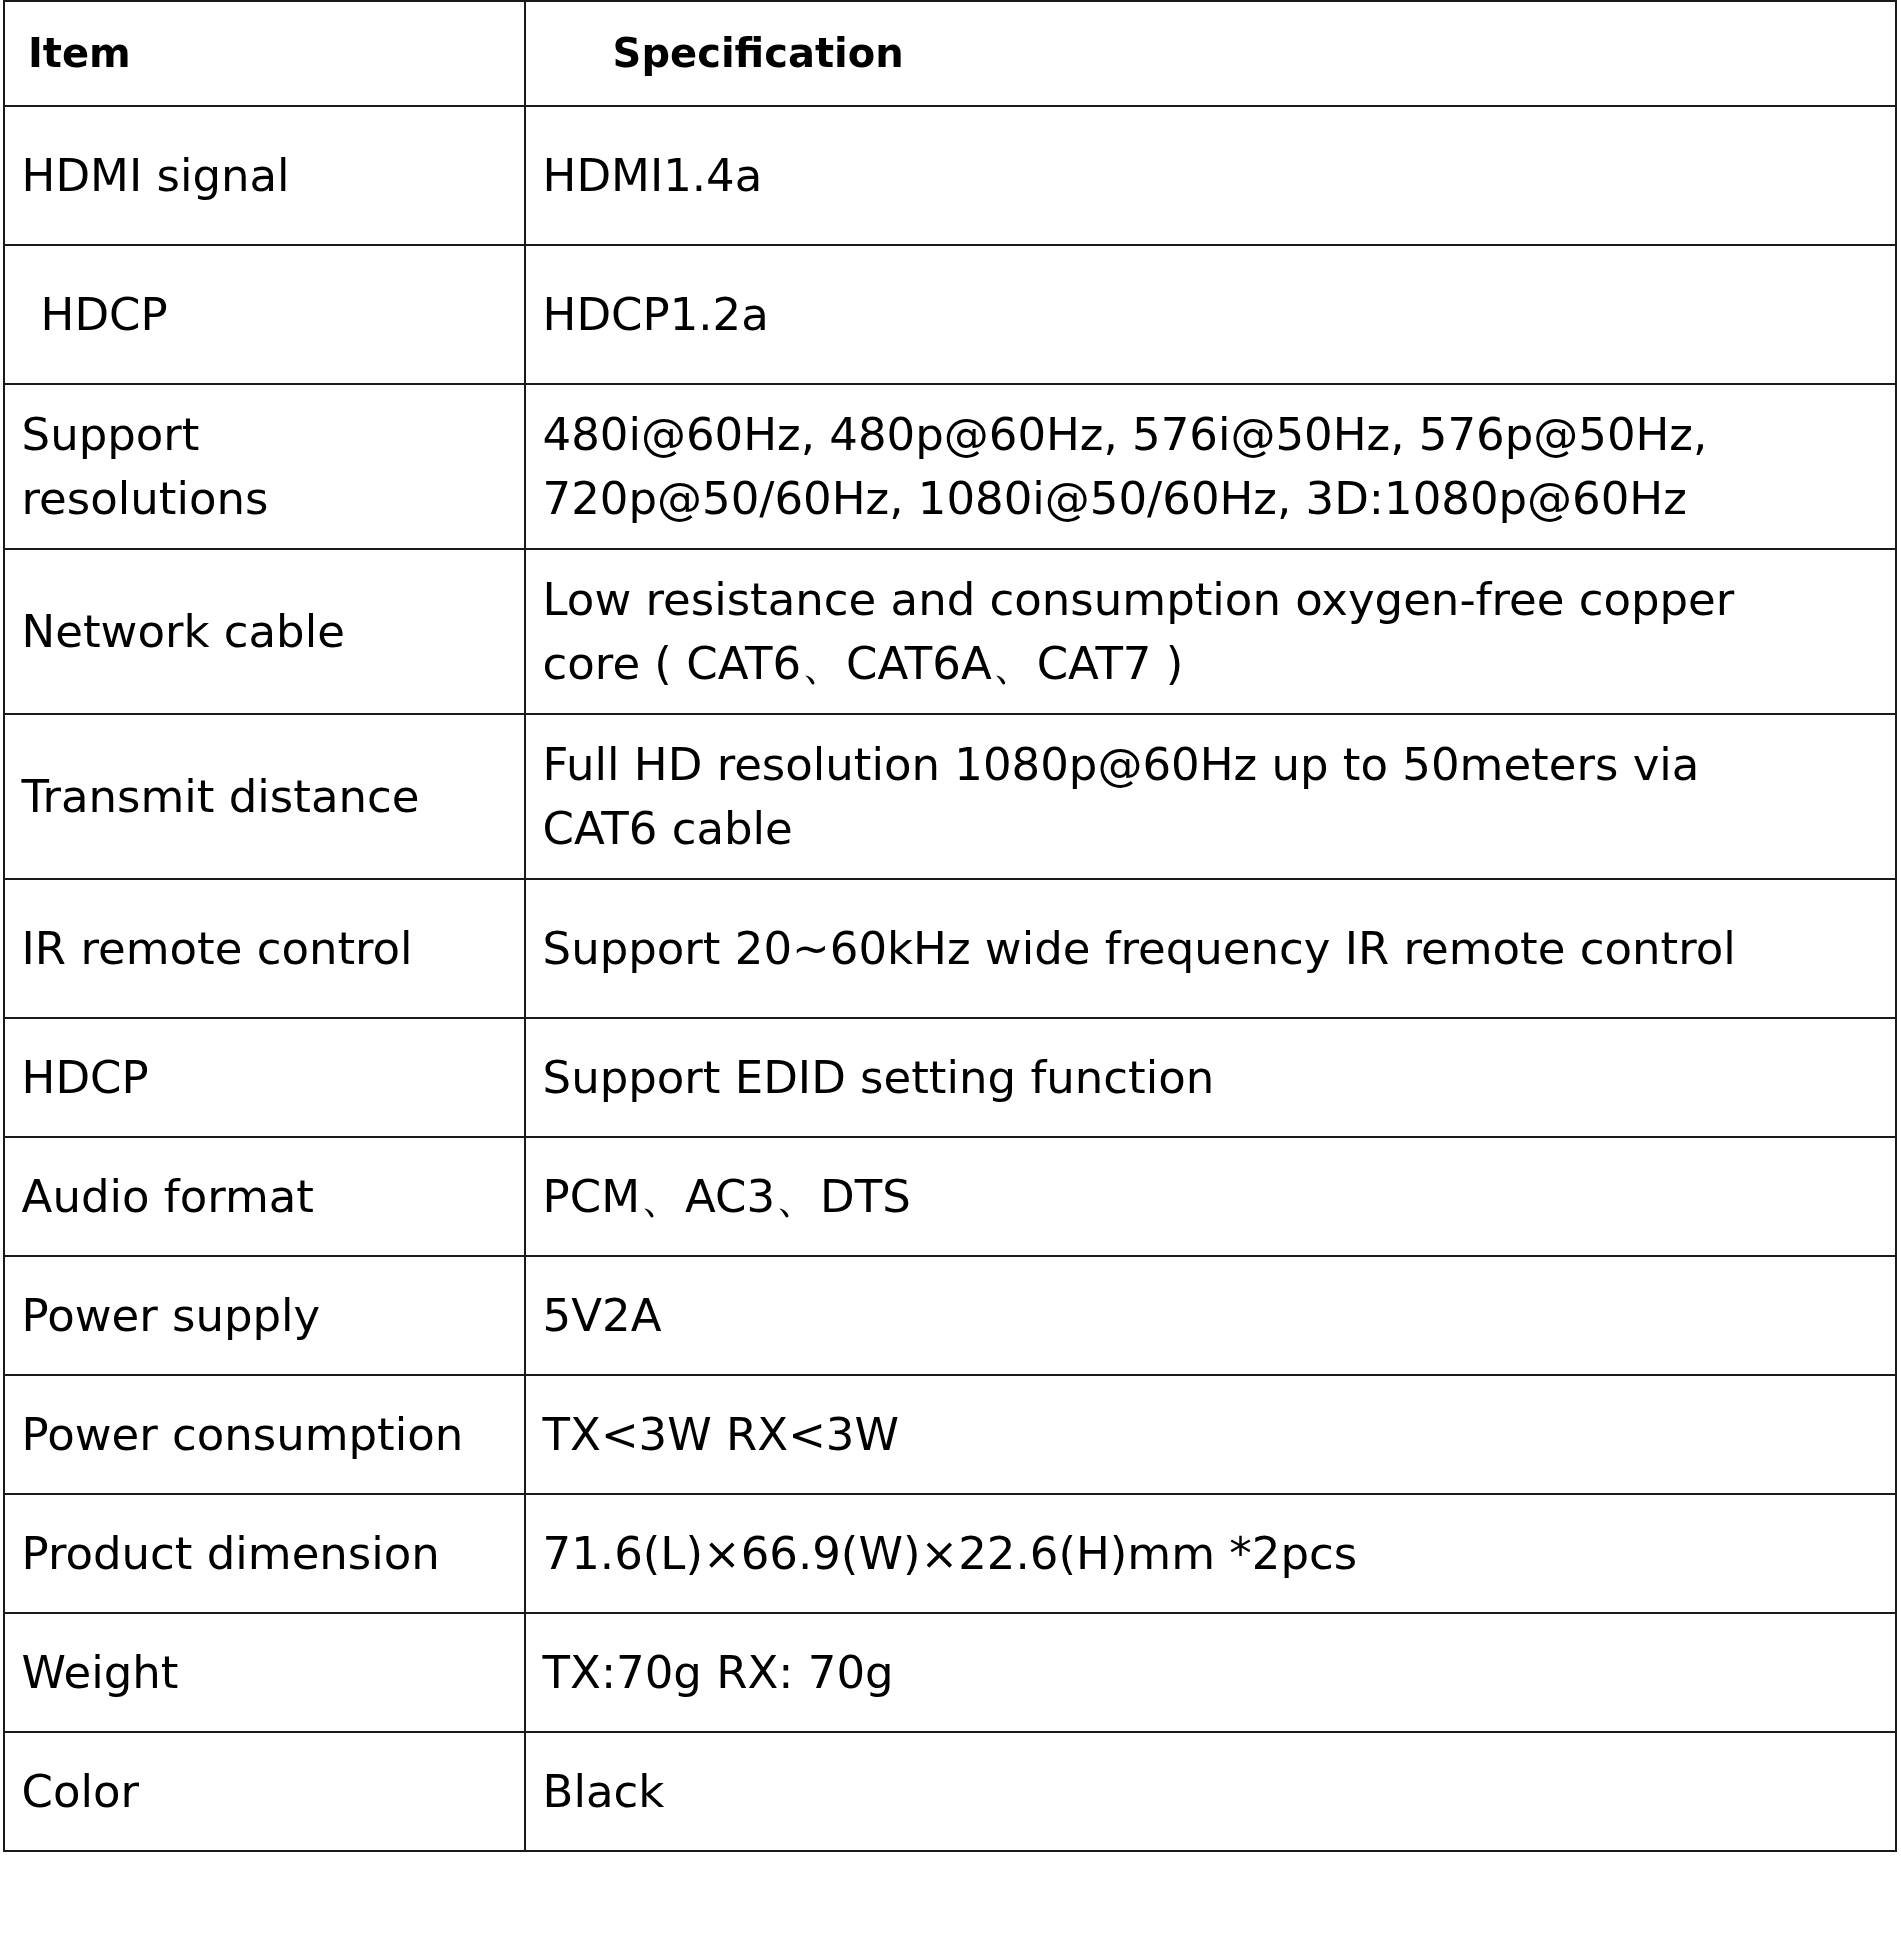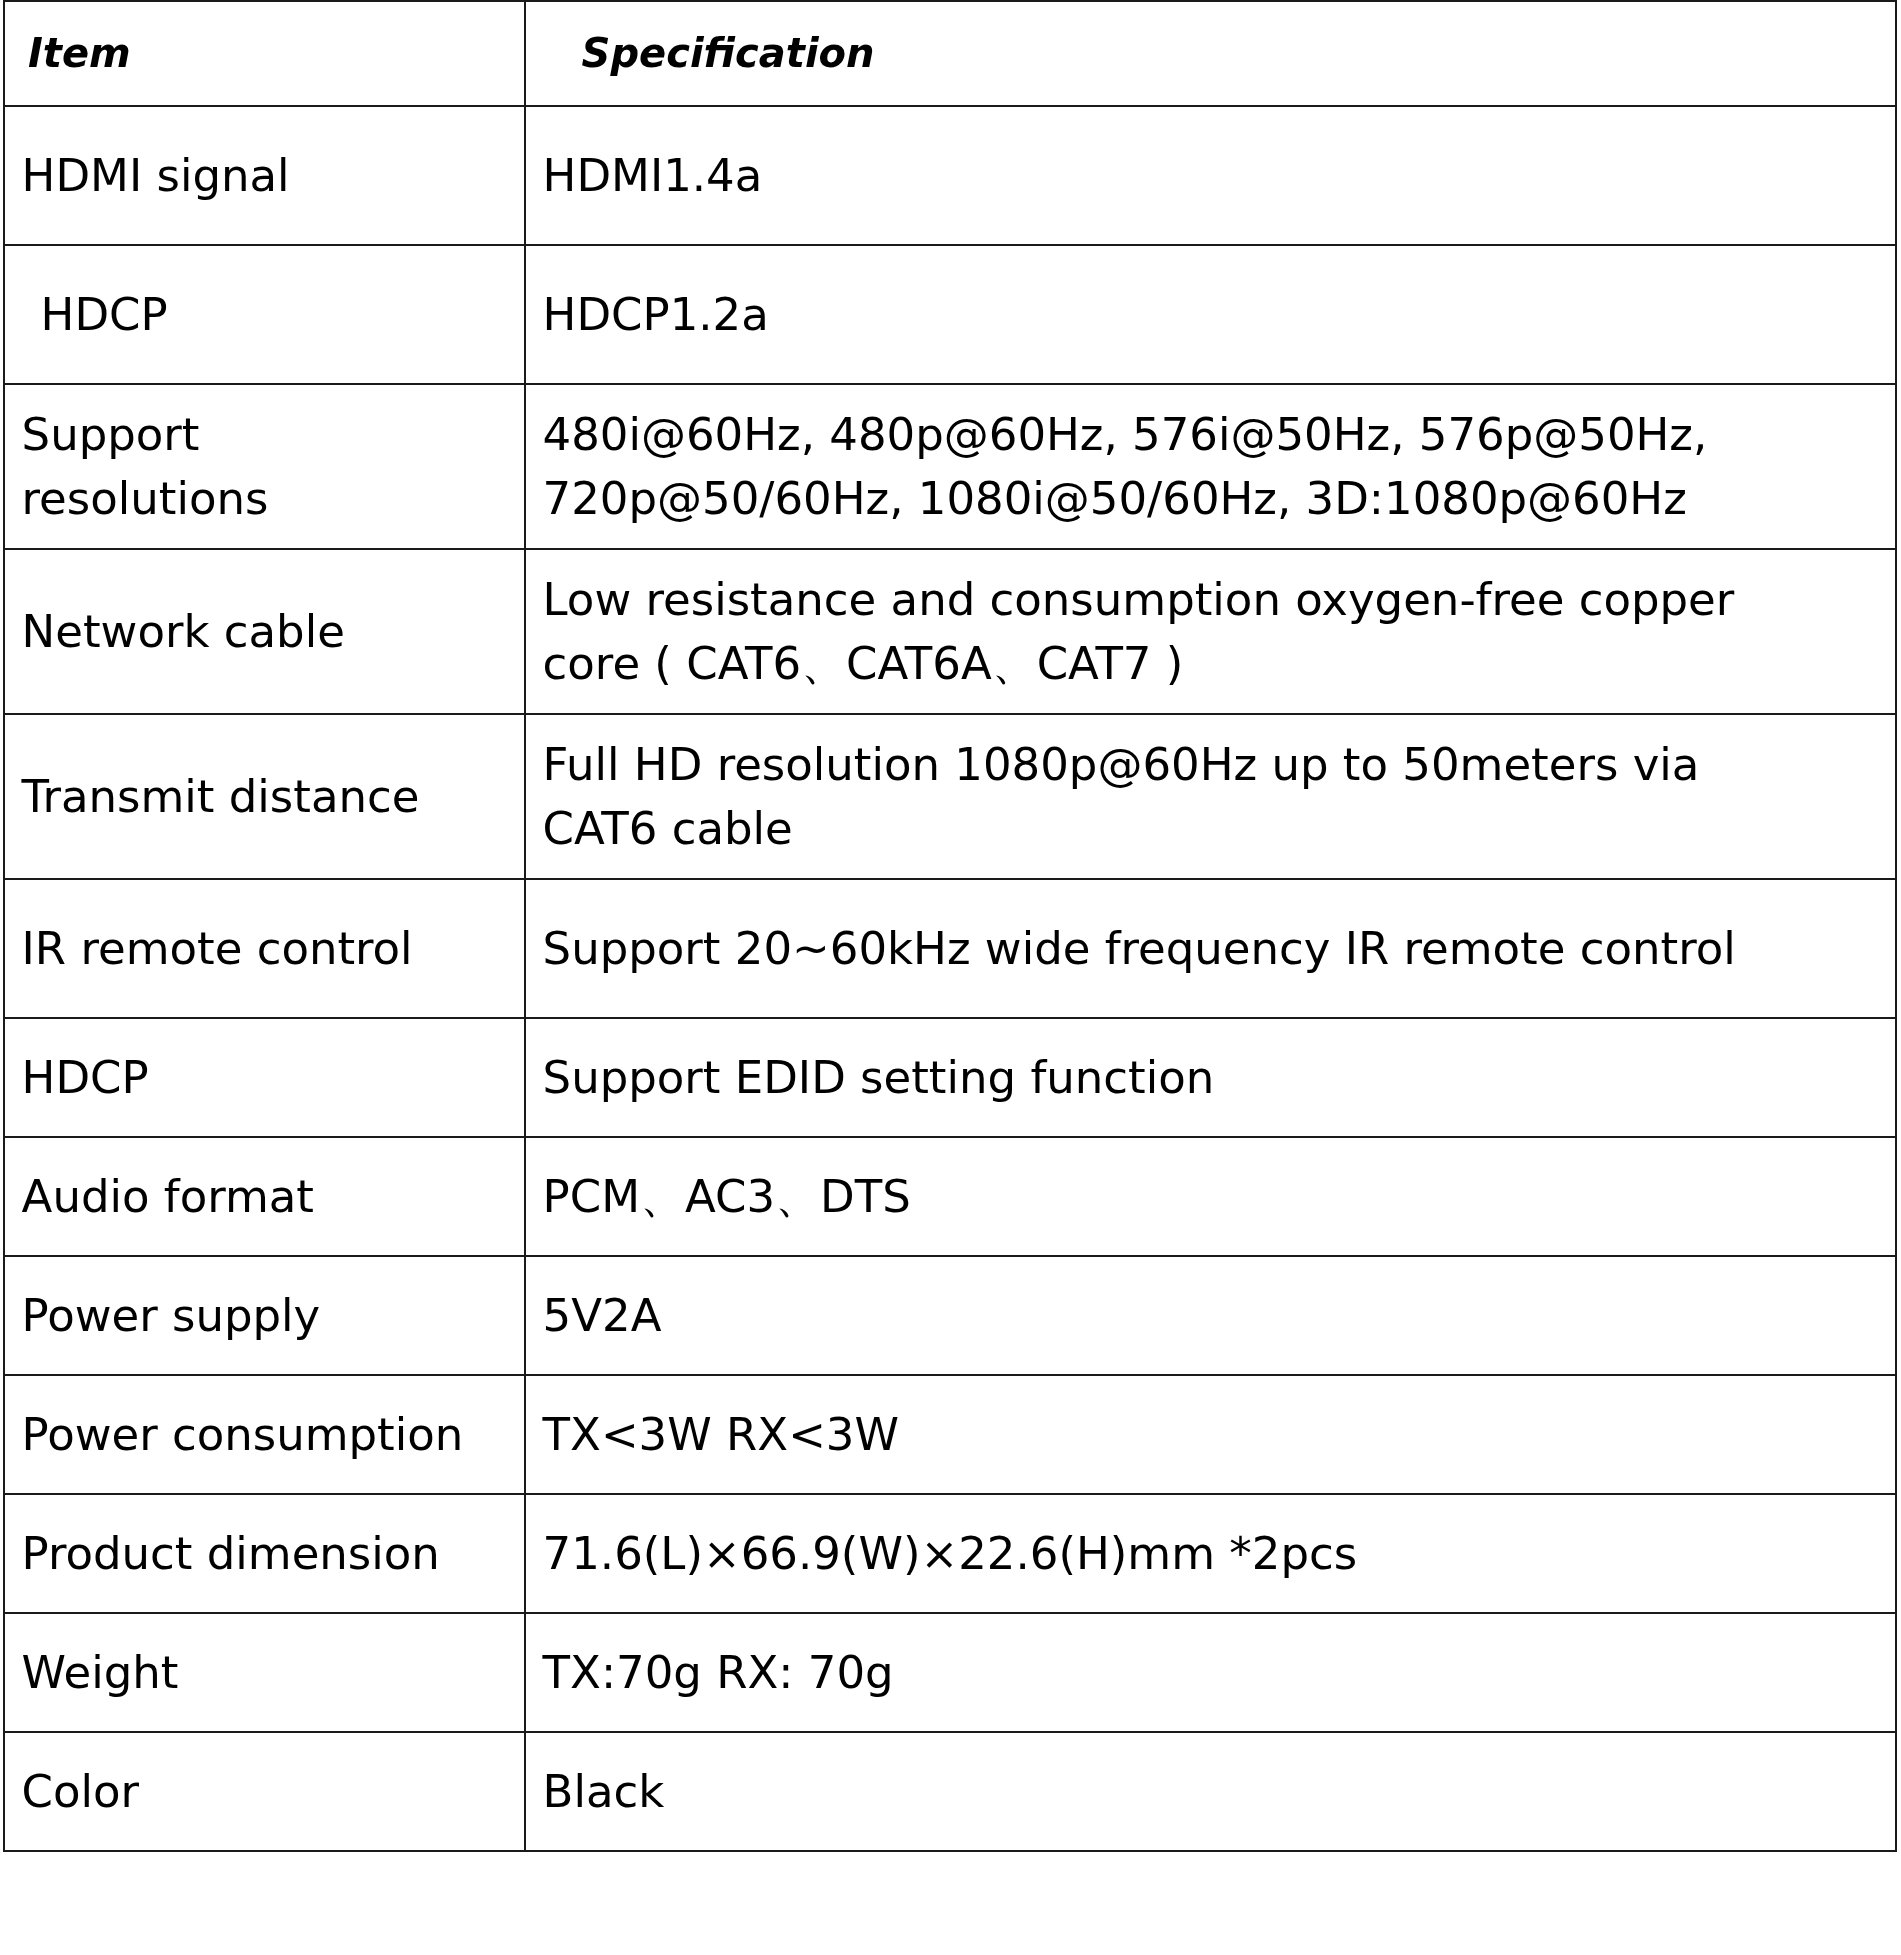--- a/index.html
+++ b/index.html
@@ -39,22 +39,22 @@
     line-height: 1.42;
   }
   
   tr.head-row th {
     font-weight: bold;
     font-size: 40px;
     height: 98px;
     padding-top: 2.6px;
     padding-bottom: 2.6px;
   }
-  tr.head-row th.h-item { padding-left: 23.4px; font-style: italic; }
-  tr.head-row th.h-spec { padding-left: 56px; font-style: italic; }
+  tr.head-row th.h-item { padding-left: 23.4px; }
+  tr.head-row th.h-spec { padding-left: 87px; }
 
   tr.body-row td {
     font-size: 45px;
   }
   td.cell-item {
     padding-left: 23.4px;
     padding-right: 6.5px;
   }
   td.cell-spec {
     padding-left: 55px;

